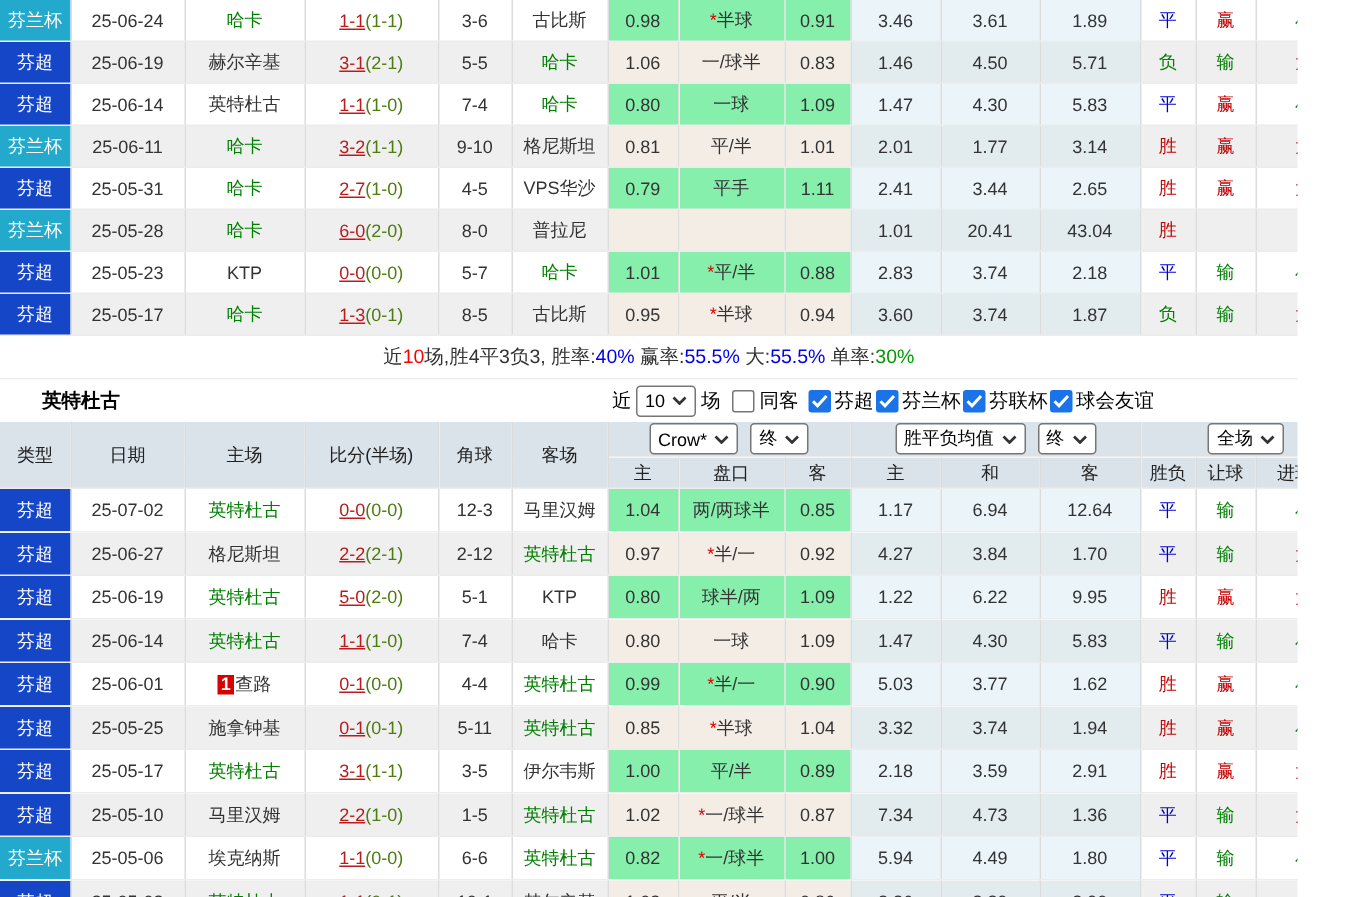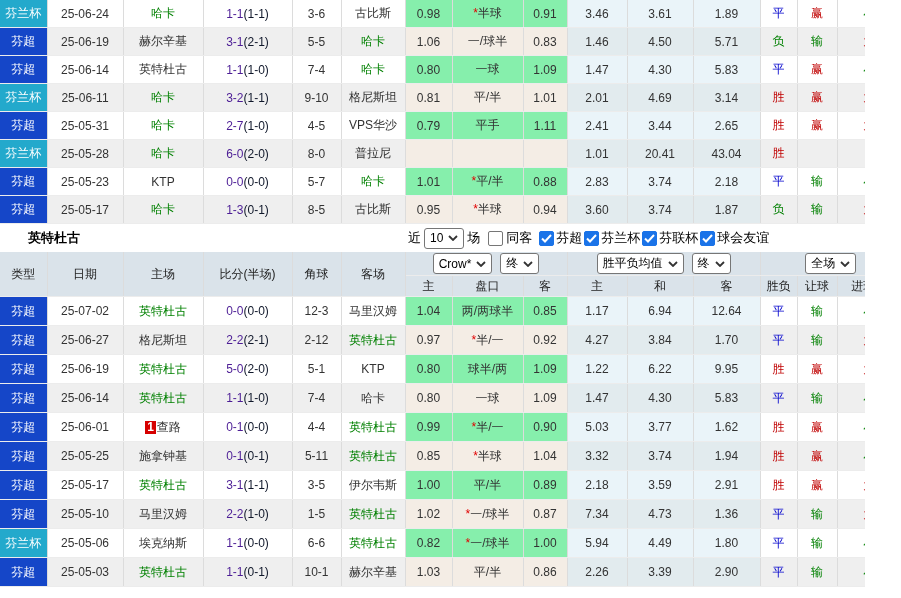--- a/index.html
+++ b/index.html
@@ -22,22 +22,22 @@
 
   
   td.c-type{color:#fff;border-bottom:2px solid #fff;font-size:12px;}
 
   
   thead th{background:#dae3ea;border-right:1px solid #c6cfd6;border-bottom:1px solid #c6cfd6;color:#222;}
   .hrow1 th{height:23px;}
   .hrow2 th{height:20px;}
 
   .team-g{color:#008000;}
-  .score-ft{color:#4c1d95;}
-  .score-ht{color:#0f172a;}
+  .score-ft{color:#b91c1c;text-decoration:underline;}
+  .score-ht{color:#4d7c0f;}
   .star{color:#e10000;}
   .badge{display:inline-block;background:#d60000;color:#fff;font-weight:bold;
          padding:0 2px;margin-right:1px;line-height:13px;}
   .badge:empty{display:none;}
   .t-r{color:#c00000;}
   .t-b{color:#0000cc;}
   .t-g{color:#008000;}
 
   
   .summary{height:28px;line-height:28px;text-align:center;font-size:13px;border-bottom:1px solid #ececec;}
@@ -142,21 +142,21 @@
     <td class="c-type" style="background: rgb(35, 169, 204);"><span class="f-type">芬兰杯</span></td>
     <td><span class="f-date">25-06-11</span></td>
     <td><span class="f-home team-g">哈卡</span></td>
     <td><span class="score-ft f-ft">3-2</span><span class="score-ht f-ht">(1-1)</span></td>
     <td><span class="f-corners">9-10</span></td>
     <td><span class="f-away">格尼斯坦</span></td>
     <td class="cA"><span class="f-ah">0.81</span></td>
     <td class="cA"><span class="star f-star"></span><span class="f-hc">平/半</span></td>
     <td class="cA"><span class="f-aa">1.01</span></td>
     <td class="cE"><span class="f-eh">2.01</span></td>
-    <td class="cE"><span class="f-ed">4.69</span></td>
+    <td class="cE"><span class="f-ed">1.77</span></td>
     <td class="cE"><span class="f-ea">3.14</span></td>
     <td><span class="f-res t-r">胜</span></td>
     <td><span class="f-let t-r">赢</span></td>
     <td><span class="f-goal t-r">大</span></td>
   </tr>
         <tr>
     <td class="c-type" style="background: rgb(21, 70, 200);"><span class="f-type">芬超</span></td>
     <td><span class="f-date">25-05-31</span></td>
     <td><span class="f-home team-g">哈卡</span></td>
     <td><span class="score-ft f-ft">2-7</span><span class="score-ht f-ht">(1-0)</span></td>
@@ -219,20 +219,21 @@
     <td class="cE"><span class="f-eh">3.60</span></td>
     <td class="cE"><span class="f-ed">3.74</span></td>
     <td class="cE"><span class="f-ea">1.87</span></td>
     <td><span class="f-res t-g">负</span></td>
     <td><span class="f-let t-g">输</span></td>
     <td><span class="f-goal t-r">大</span></td>
   </tr>
       </tbody>
   </table>
 
+  <div class="summary" id="summary-line"><span class="sum-k">近</span><span class="sum-r">10</span><span class="sum-k">场,胜4平3负3, 胜率:</span><span class="sum-b">40%</span><span class="sum-k"> 赢率:</span><span class="sum-b">55.5%</span><span class="sum-k"> 大:</span><span class="sum-b">55.5%</span><span class="sum-k"> 单率:</span><span class="sum-g">30%</span></div>
 
   <div class="section-bar">
     <span class="section-title">英特杜古</span>
     <div class="controls">
       <span>近</span>
       <span class="sel">
           <span>10</span>
           <svg width="10" height="6">
             <path d="M1 1l4 4 4-4" stroke="#333" stroke-width="1.8" fill="none"></path>
           </svg>

